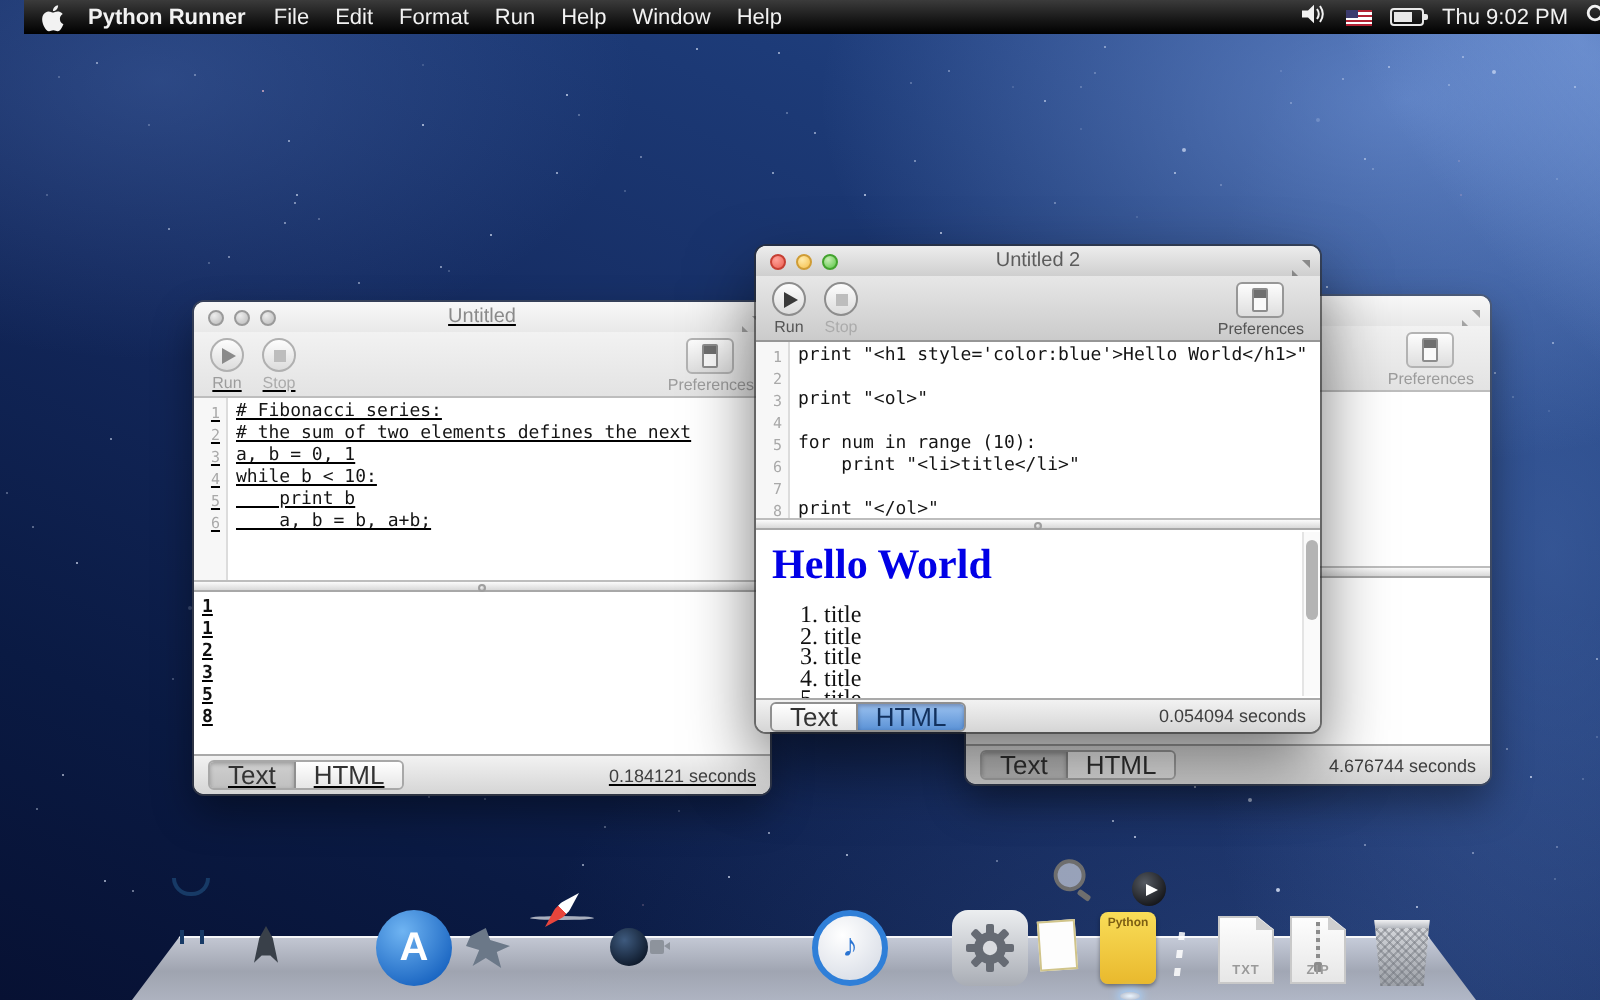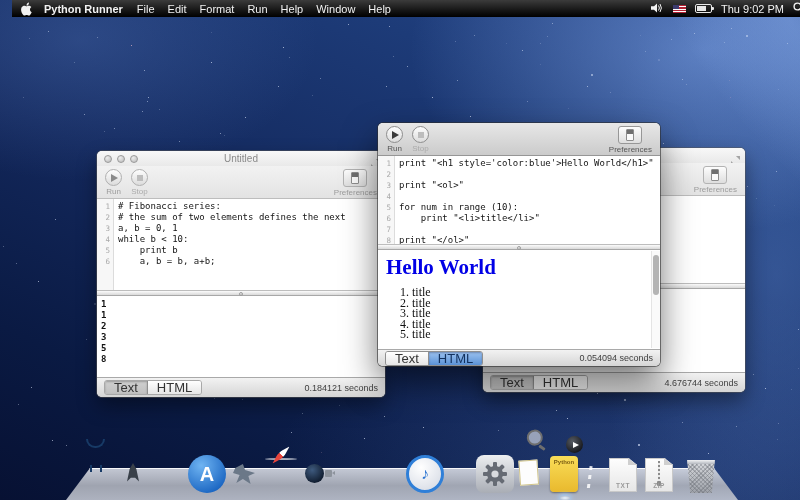--- a/index.html
+++ b/index.html
@@ -100,21 +100,21 @@
     padding:0 7px;}
   .seg{display:inline-flex;border:1px solid #8f8f8f;border-radius:3px;overflow:hidden;height:13px;}
   .inactive .seg{border-color:#a8a8a8;}
   .seg-btn{font-size:13px;line-height:13px;padding:0 9px;background:linear-gradient(#fff,#e6e6e6);color:#333;}
   .seg-btn + .seg-btn{border-left:1px solid #8f8f8f;}
   .seg-btn.sel-gray{background:linear-gradient(#cfcfcf,#c0c0c0);box-shadow:inset 0 1px 2px rgba(0,0,0,.25);}
   .seg-btn.sel-blue{background:linear-gradient(#9cc2f0,#5b92d6);box-shadow:inset 0 1px 2px rgba(0,0,40,.3);color:#12315e;}
   .elapsed{font-size:9px;color:#3f3f3f;}
 
   
-  #win-left{left:97px;top:151px;width:288px;height:246px;}
+  #win-left{left:97px;top:151px;width:288px;height:246px;text-decoration:underline;}
   #win-left .code{height:91px;}
   #win-left .statusbar{height:20px;}
   #win-front{left:378px;top:123px;width:282px;height:243px;}
   #win-front .code{height:88px;}
   #win-front .statusbar{height:17px;}
   #win-back{left:483px;top:148px;width:262px;height:244px;z-index:20;}
   #win-back .code{height:87px;background:#fff;}
   #win-back .statusbar{height:20px;}
 
   
@@ -539,20 +539,33 @@
     <div class="statusbar">
       <div class="seg">
         <span class="seg-btn sel-gray">Text</span>
         <span class="seg-btn">HTML</span>
       </div>
       <div class="elapsed">0.184121 seconds</div>
     </div>
   </div>
 
   <div class="window active" id="win-front">
+    <div class="titlebar">
+      <div class="lights">
+        <span class="light red"></span>
+        <span class="light yellow"></span>
+        <span class="light green"></span>
+      </div>
+      <div class="wtitle">Untitled 2</div>
+      <div class="fsbtn">
+        <svg width="9" height="9" viewBox="0 0 8 8">
+            <path d="M0 8 L0 4.4 L3.6 8 Z M8 0 L8 3.6 L4.4 0 Z" fill="#6f6f6f"></path>
+          </svg>
+      </div>
+    </div>
     <div class="toolbar">
       <div class="tbtn">
         <div class="tcircle">
             <span class="play-tri"></span>
           </div>
         <div class="tlabel">Run</div>
       </div>
       <div class="tbtn disabled">
         <div class="tcircle">
             <span class="stop-sq"></span>

